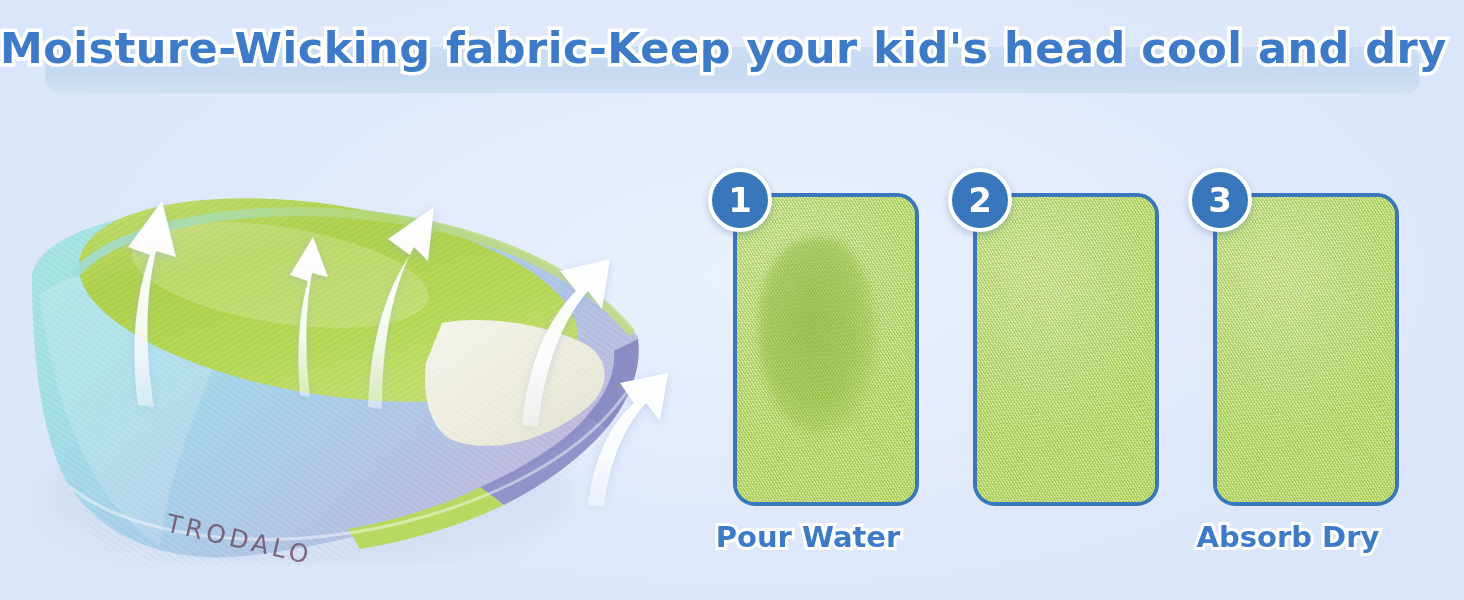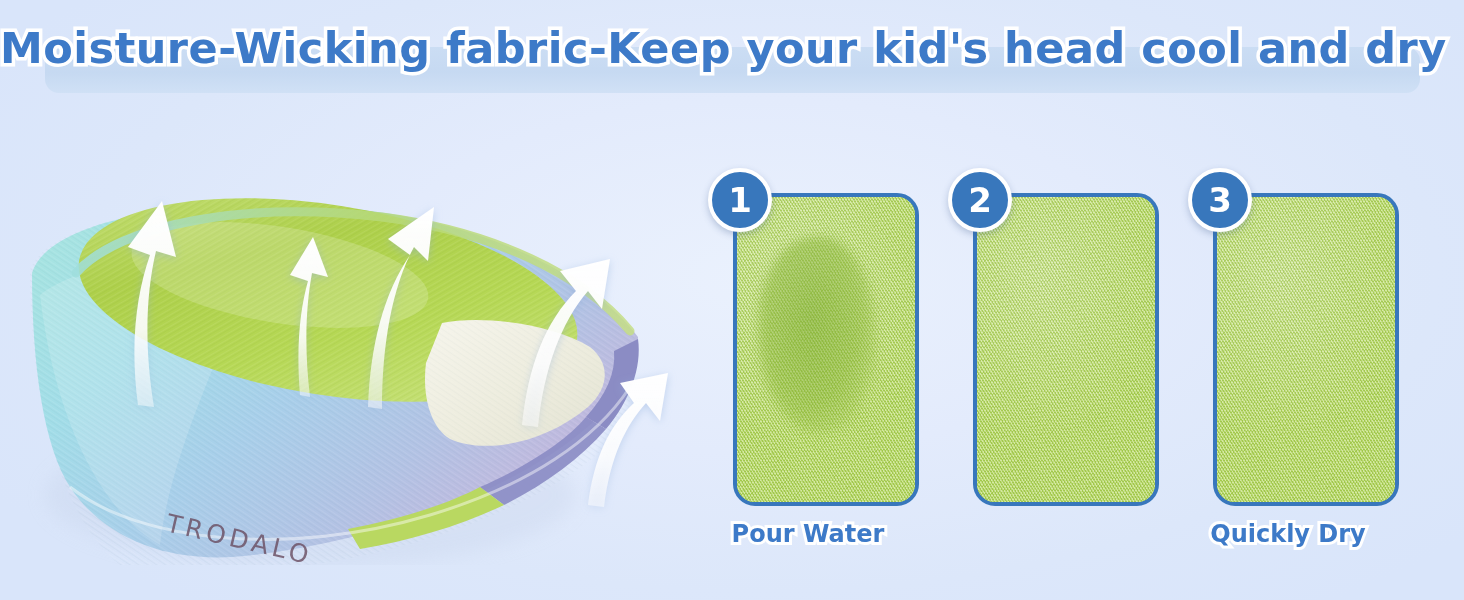--- a/index.html
+++ b/index.html
@@ -65,21 +65,21 @@
     position:absolute;top:0;width:64px;height:64px;border-radius:50%;
     background:#3877bc;border:4px solid #ffffff;box-sizing:border-box;
     color:#fff;font-size:34px;font-weight:600;line-height:56px;text-align:center;
     font-family:"DejaVu Sans", sans-serif;
     box-shadow:0 3px 7px rgba(60,90,140,.30);
     z-index:3;
   }
   .caption{
     position:absolute;top:352px;width:260px;text-align:center;
     font-family:"DejaVu Sans", sans-serif;
-    font-size:24px;font-weight:700;color:#3d7ac8;
+    font-size:29px;font-weight:700;color:#3d7ac8;
     -webkit-text-stroke:6px #ffffff;paint-order:stroke fill;
     white-space:nowrap;
   }
 
   .c1{left:33px}  .b1{left:8px}   .cap1{left:-22px}
   .c2{left:273px} .b2{left:248px} .cap2{left:218px}
   .c3{left:513px} .b3{left:488px} .cap3{left:458px}
 </style>
 </head>
 <body>
@@ -229,16 +229,16 @@
 
     <div class="card c2">
       <div class="fabric"></div>
     </div>
     <div class="badge b2">2</div>
 
     <div class="card c3">
       <div class="fabric"></div>
     </div>
     <div class="badge b3">3</div>
-    <div class="caption cap3">Quickly Dry</div>
+    <div class="caption cap3">Absorb Dry</div>
 
   </div>
 </div>
 
 </body></html>

